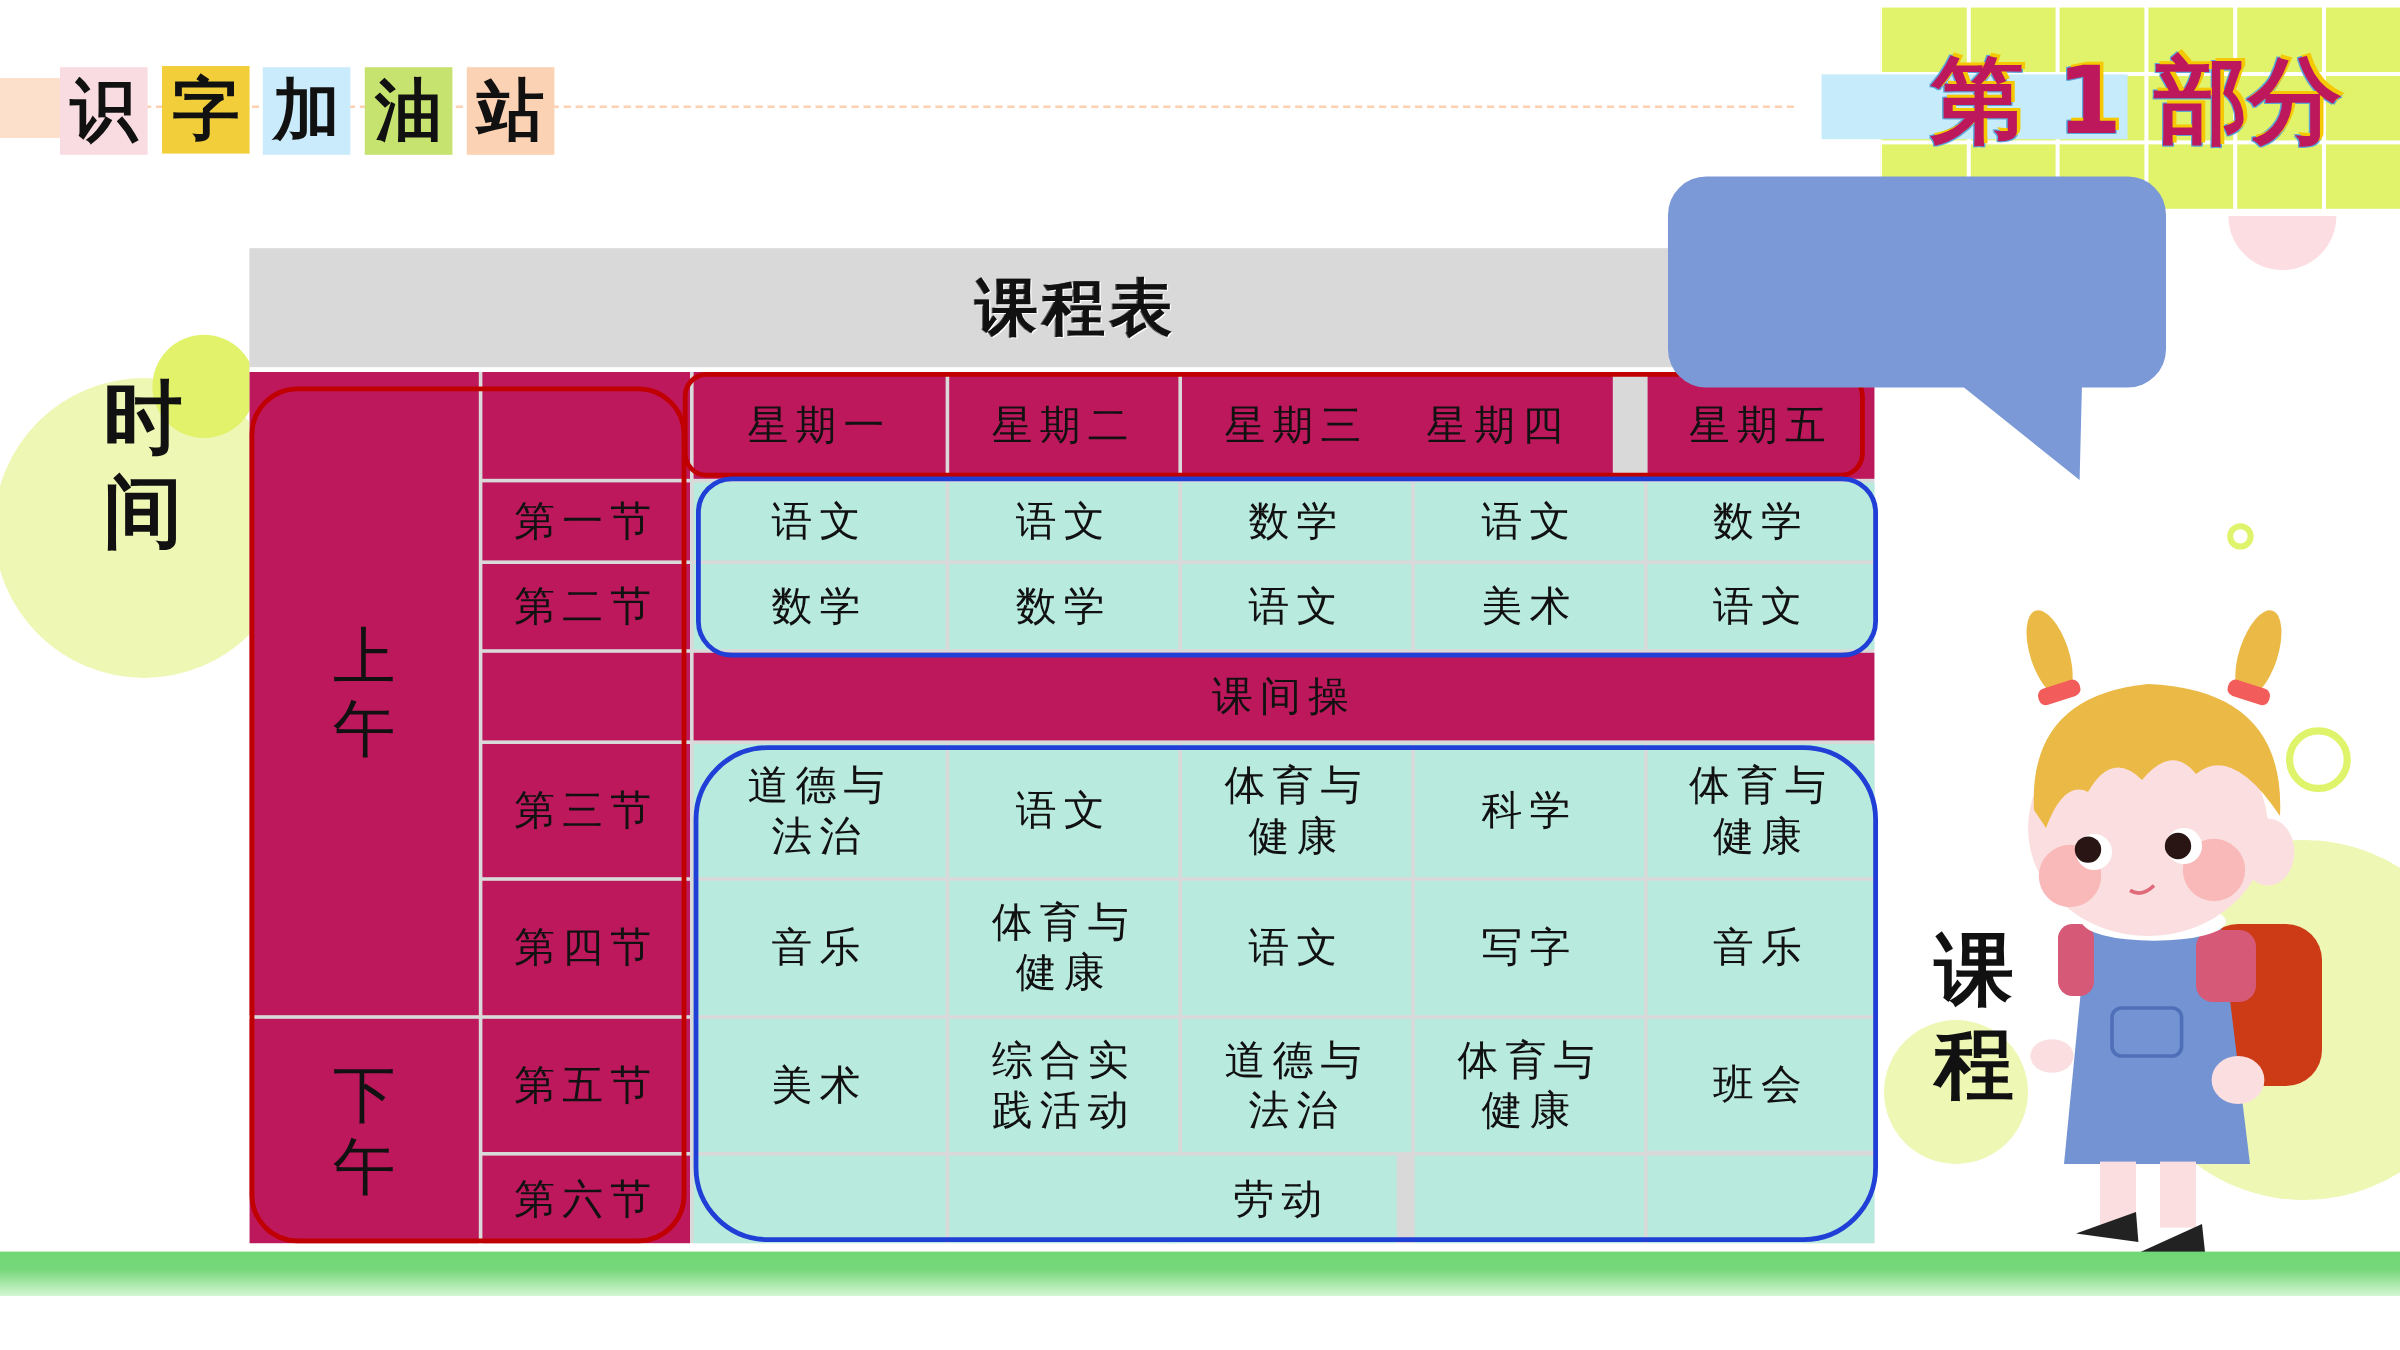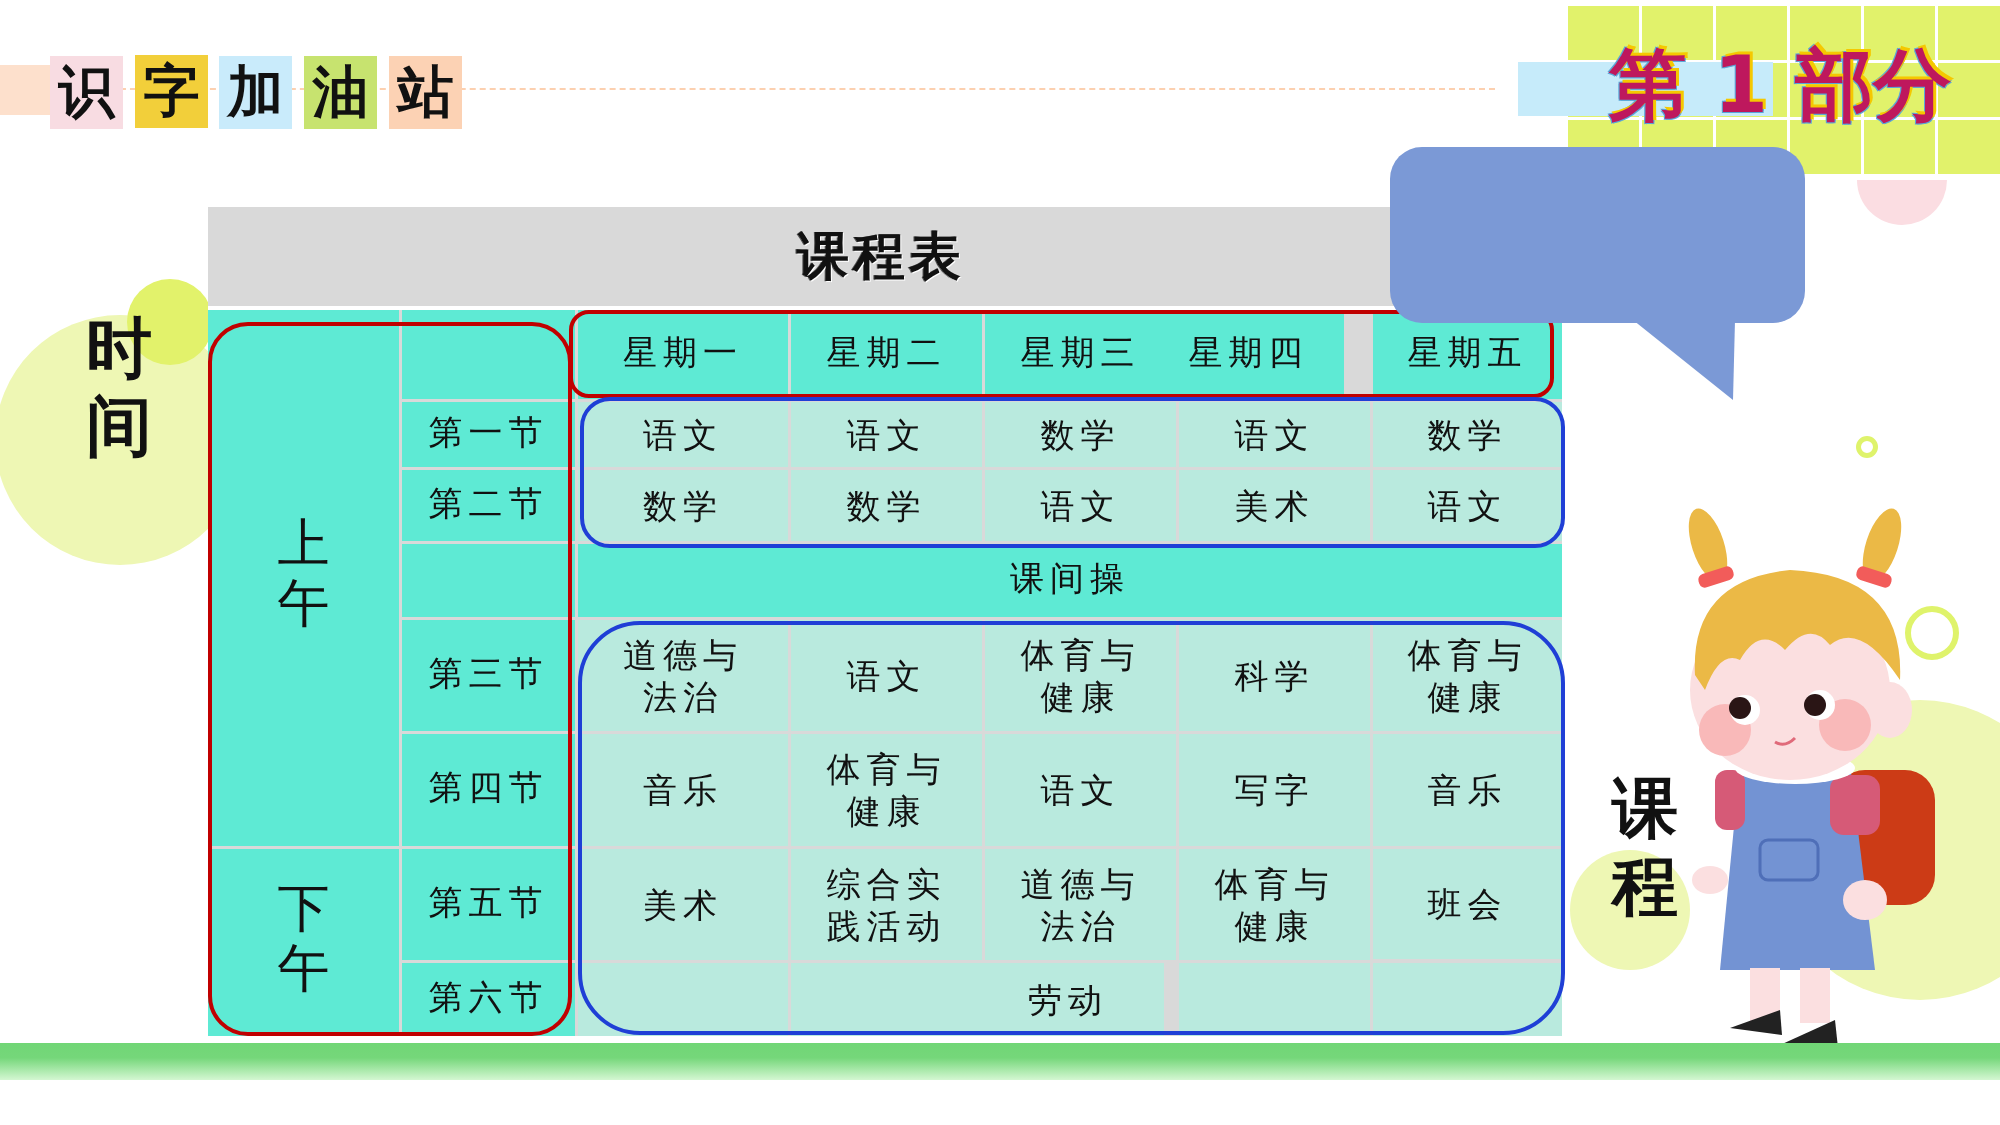--- a/index.html
+++ b/index.html
@@ -19,26 +19,26 @@
   .pink-half{left:1857px;top:180px;width:90px;height:45px;background:#fbdde2;border-radius:0 0 45px 45px;}
   
   .circle{border-radius:50%;}
   
   .bubble{left:1390px;top:147px;width:415px;height:176px;background:#7b99d6;border-radius:32px;}
   .bubble-text{left:1405px;top:183px;width:395px;font-size:40px;font-weight:bold;color:#fff;line-height:50px;
     text-shadow:-1px -1px 0 #6a7fb8,1px 1px 0 #6a7fb8;letter-spacing:1px;}
   
   .tbl{left:208px;top:207px;width:1354px;height:829px;background:#d9d9d9;}
   .title-band{left:208px;top:207px;width:1354px;height:99px;background:#d9d9d9;border-bottom:4px solid #ffffff;}
-  .title-text{left:204px;top:207px;width:1354px;height:99px;display:flex;align-items:center;justify-content:center;
+  .title-text{left:220px;top:207px;width:1354px;height:99px;display:flex;align-items:center;justify-content:center;
     font-family:"DejaVu Serif","Liberation Serif",serif;font-size:52px;font-weight:bold;color:#111;letter-spacing:4px;
     text-shadow:1px 1px 0 #fff, -1px 0 0 #555;}
   .cell{position:absolute;display:flex;align-items:center;justify-content:center;text-align:center;
     font-family:"DejaVu Serif","Liberation Serif",serif;font-size:34px;color:#111;line-height:42px;letter-spacing:6px;box-sizing:border-box;}
-  .grey{background:#5eead4;font-family:Liberation Mono, monospace;}
+  .grey{background:#be185d;}
   .teal{background:#b9eade;}
   .big-label{font-size:52px;line-height:60px;letter-spacing:0;}
   .red-box{border:4px solid #c00000;border-radius:40px;box-sizing:border-box;}
   .red-head{border:4px solid #c00000;border-radius:20px;box-sizing:border-box;}
   .blue-box{border:4px solid #1f3fd6;border-radius:30px;box-sizing:border-box;}
   .blue-box2{border:4px solid #1f3fd6;border-radius:62px;box-sizing:border-box;}
   .side-label{font-size:66px;color:#111;line-height:78px;font-family:"DejaVu Sans",sans-serif;font-weight:bold;}
   .ground{left:0;top:1043px;width:2000px;height:37px;background:linear-gradient(to bottom,#71d676 0%,#75d77a 40%,#d4f7d2 100%);}
 </style>
 </head>

